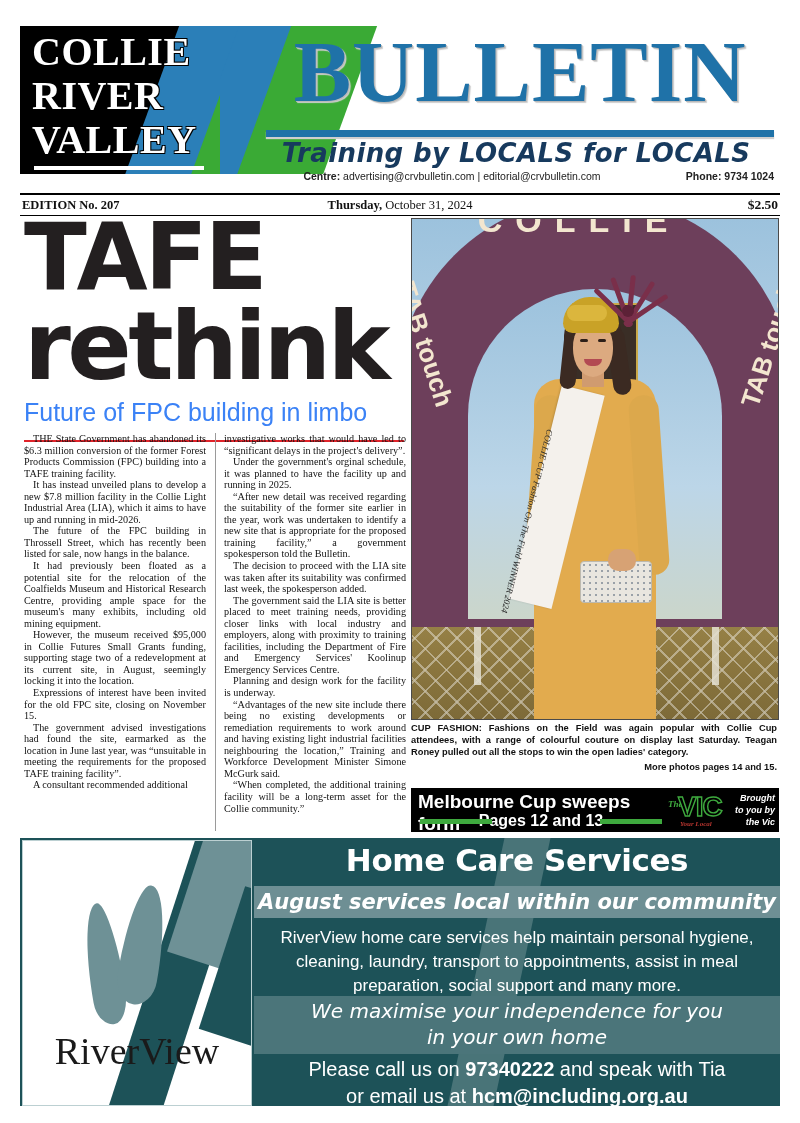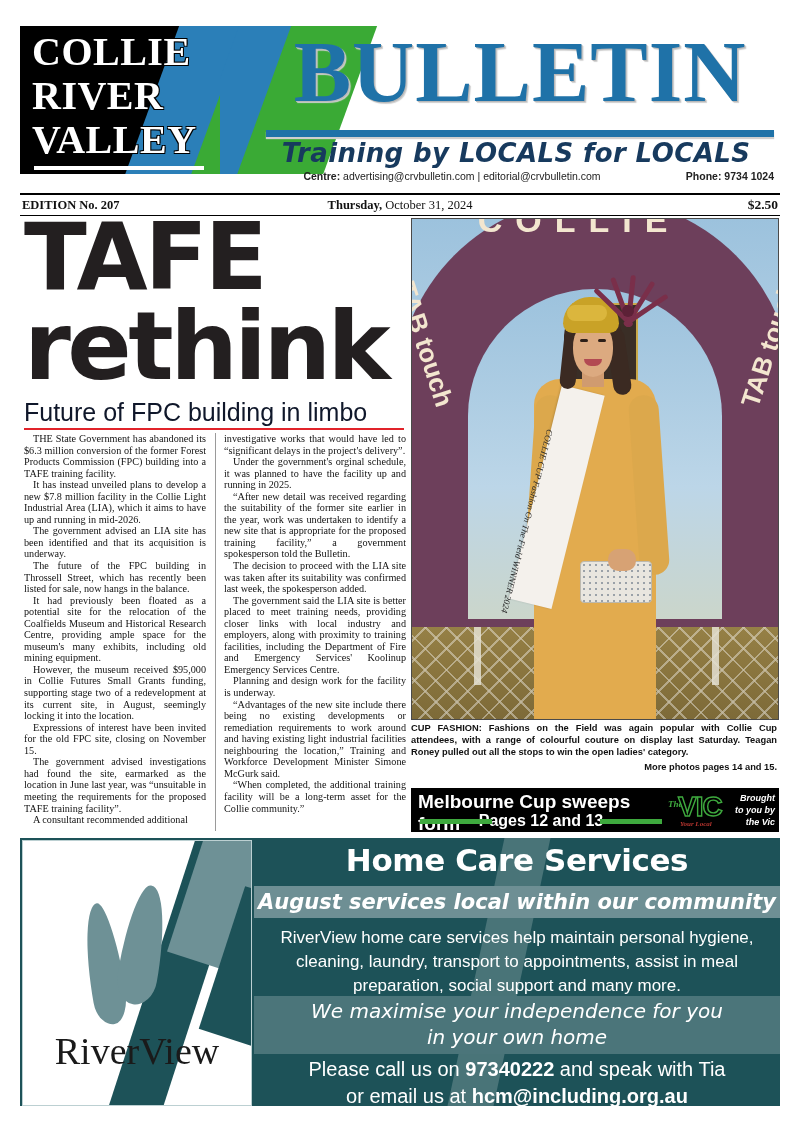--- a/index.html
+++ b/index.html
@@ -52,22 +52,22 @@
   .edbar .pr{position:absolute;right:2px;top:2px;font-family:"Liberation Serif",serif;
              font-weight:bold;font-size:13.5px;}
 
   
   .headline{position:absolute;left:24px;top:214px;width:378px;}
   .hl-line{font-family:"DejaVu Sans",sans-serif;font-weight:bold;color:#231f20;
            font-size:92px;line-height:88px;letter-spacing:-3px;margin:0;}
   .hl-line.l2{font-size:95px;letter-spacing:-3.5px;}
   .subhead{position:absolute;left:24px;top:398px;width:380px;
            font-family:"Liberation Sans",sans-serif;font-weight:normal;
-           font-size:25px;line-height:28px;color:#0f172a;
-           border-bottom:2px solid #e1232a;padding-bottom:2px;}
+           font-size:25px;line-height:28px;color:#3b82f6;
+           border-bottom:2px solid #e1232a;padding-bottom:14px;}
 
   
   .cols{position:absolute;left:24px;top:433px;width:382px;height:400px;}
   .col{position:absolute;top:0;width:182px;}
   .col.c1{left:0;}
   .col.c2{left:200px;}
   .col p{margin:0;font-family:"Liberation Serif",serif;font-size:10.2px;line-height:11.55px;
          text-align:justify;text-indent:9px;color:#111;
          -webkit-hyphens:auto;hyphens:auto;}
   .col p.noind{text-indent:0;}
@@ -248,21 +248,20 @@
   <div class="headline">
     <div class="hl-line l1">TAFE</div>
     <div class="hl-line l2">rethink</div>
   </div>
   <div class="subhead">Future of FPC building in limbo</div>
 
   <div class="cols">
     <div class="col c1">
       <p>THE State Government has abandoned its $6.3 million conversion of the former Forest Products Commission (FPC) building into a TAFE training facility.</p>
       <p>It has instead unveiled plans to develop a new $7.8 million facility in the Collie Light Industrial Area (LIA), which it aims to have up and running in mid-2026.</p>
-      <p>The government advised an LIA site has been identified and that its acquisition is underway.</p>
       <p>The future of the FPC building in Throssell Street, which has recently been listed for sale, now hangs in the balance.</p>
       <p>It had previously been floated as a potential site for the relocation of the Coalfields Museum and Historical Research Centre, providing ample space for the museum's many exhibits, including old mining equipment.</p>
       <p>However, the museum received $95,000 in Collie Futures Small Grants funding, supporting stage two of a redevelopment at its current site, in August, seemingly locking it into the location.</p>
       <p>Expressions of interest have been invited for the old FPC site, closing on November 15.</p>
       <p>The government advised investigations had found the site, earmarked as the location in June last year, was “unsuitable in meeting the requirements for the proposed TAFE training facility”.</p>
       <p>A consultant recommended additional</p>
     </div>
     <div class="col-rule"></div>
     <div class="col c2">
       <p class="noind">investigative works that would have led to “significant delays in the project's delivery”.</p>

